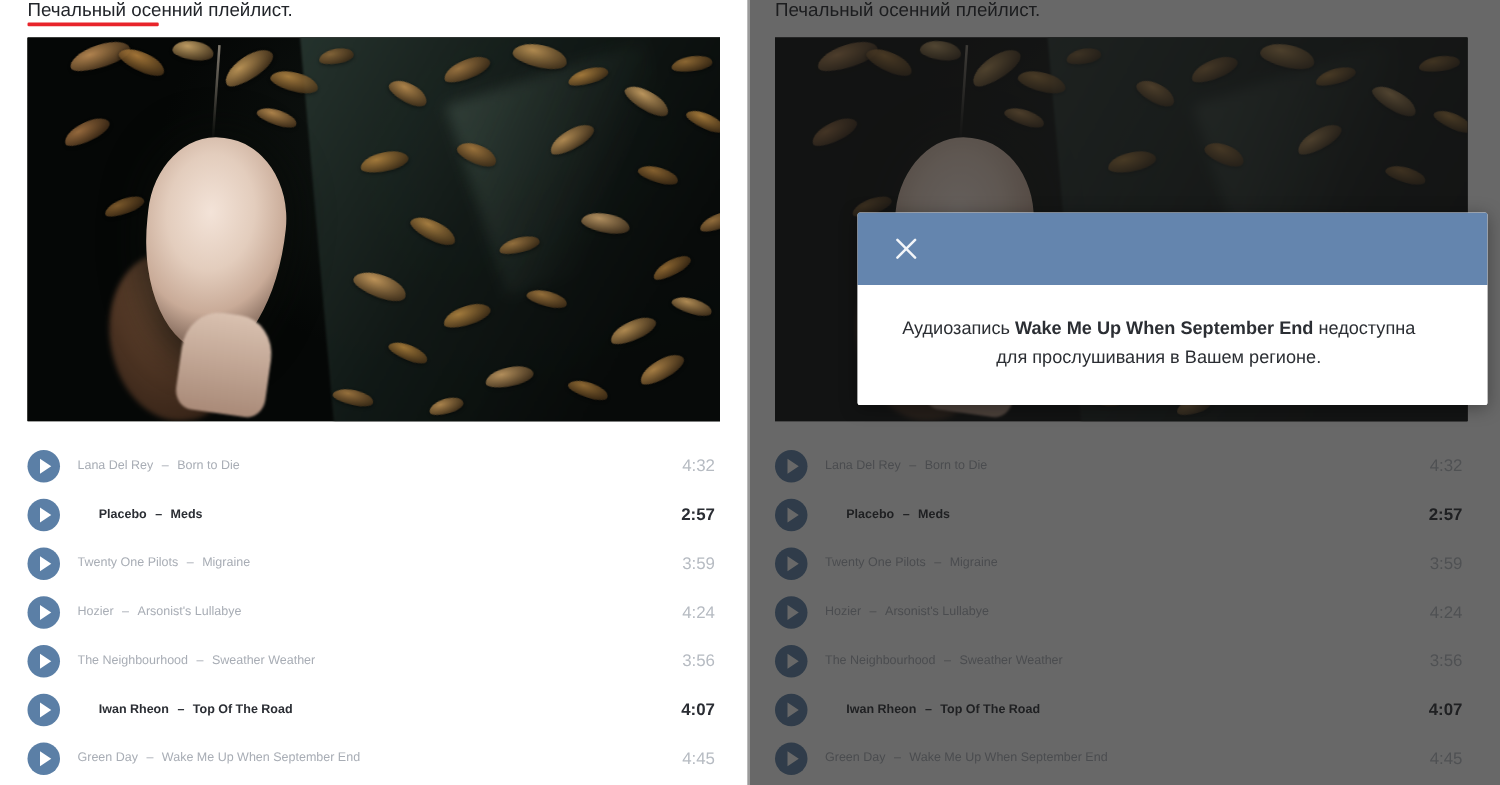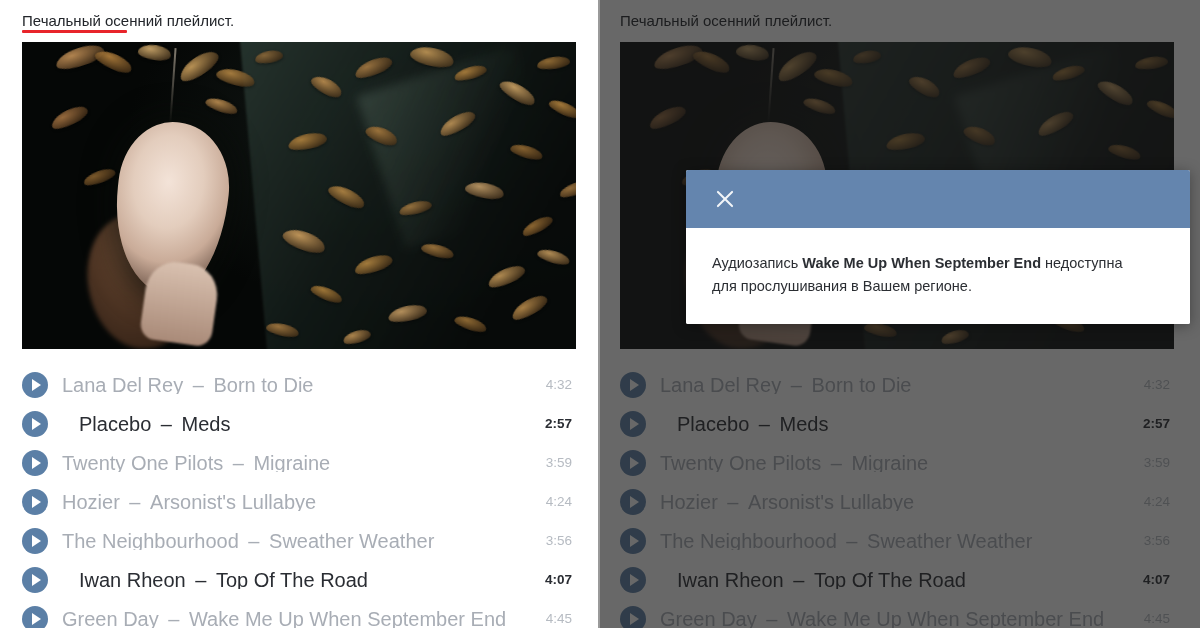--- a/index.html
+++ b/index.html
@@ -46,21 +46,20 @@
     width: 554px;
   }
   .panel-right .content { left: 22px; width: 554px; }
 
   .playlist-title {
     position: relative;
     display: inline-block;
     font-size: 15px;
     line-height: 18px;
     color: #22252a;
-    margin-top: 12px;
     white-space: nowrap;
   }
   .title-underline {
     position: absolute;
     left: 0;
     bottom: -3px;
     width: 105px;
     height: 3px;
     background: #e8242a;
     border-radius: 1px;
@@ -163,27 +162,27 @@
     content: "";
     position: absolute;
     left: 10px; top: 7px;
     border-style: solid;
     border-width: 6px 0 6px 9px;
     border-color: transparent transparent transparent #ffffff;
   }
   .track-label {
     flex: 1 1 auto;
     margin-left: 14px;
-    font-size: 20px;
+    font-size: 10px;
     line-height: 18px;
     color: #a8adb5;
     white-space: nowrap;
     overflow: hidden;
   }
-  .track-row.active .track-label { color: #2a2d33; font-weight: 400; margin-left: 31px; }
+  .track-row.active .track-label { color: #2a2d33; font-weight: 700; margin-left: 31px; }
   .track-row.active .track-label .sep { color: #2a2d33; }
   .track-label .sep { margin: 0 4px; }
   .track-time {
     flex: 0 0 auto;
     width: 44px;
     text-align: right;
     font-size: 13.5px;
     color: #b6bbc2;
     padding-right: 4px;
   }
@@ -244,20 +243,21 @@
 
   .modal-body {
     padding: 24px 26px 26px 26px;
     background: #ffffff;
   }
   .modal-text {
     font-size: 14.5px;
     line-height: 23px;
     color: #2b2e33;
     max-width: 430px;
+    text-align: center;
   }
   .modal-text b { font-weight: 700; }
 
   .modal-footer {
     background: #fafbfc;
     border-top: 1px solid #e7e8ec;
     padding: 12px 22px 14px 22px;
     display: flex;
     justify-content: flex-end;
   }

